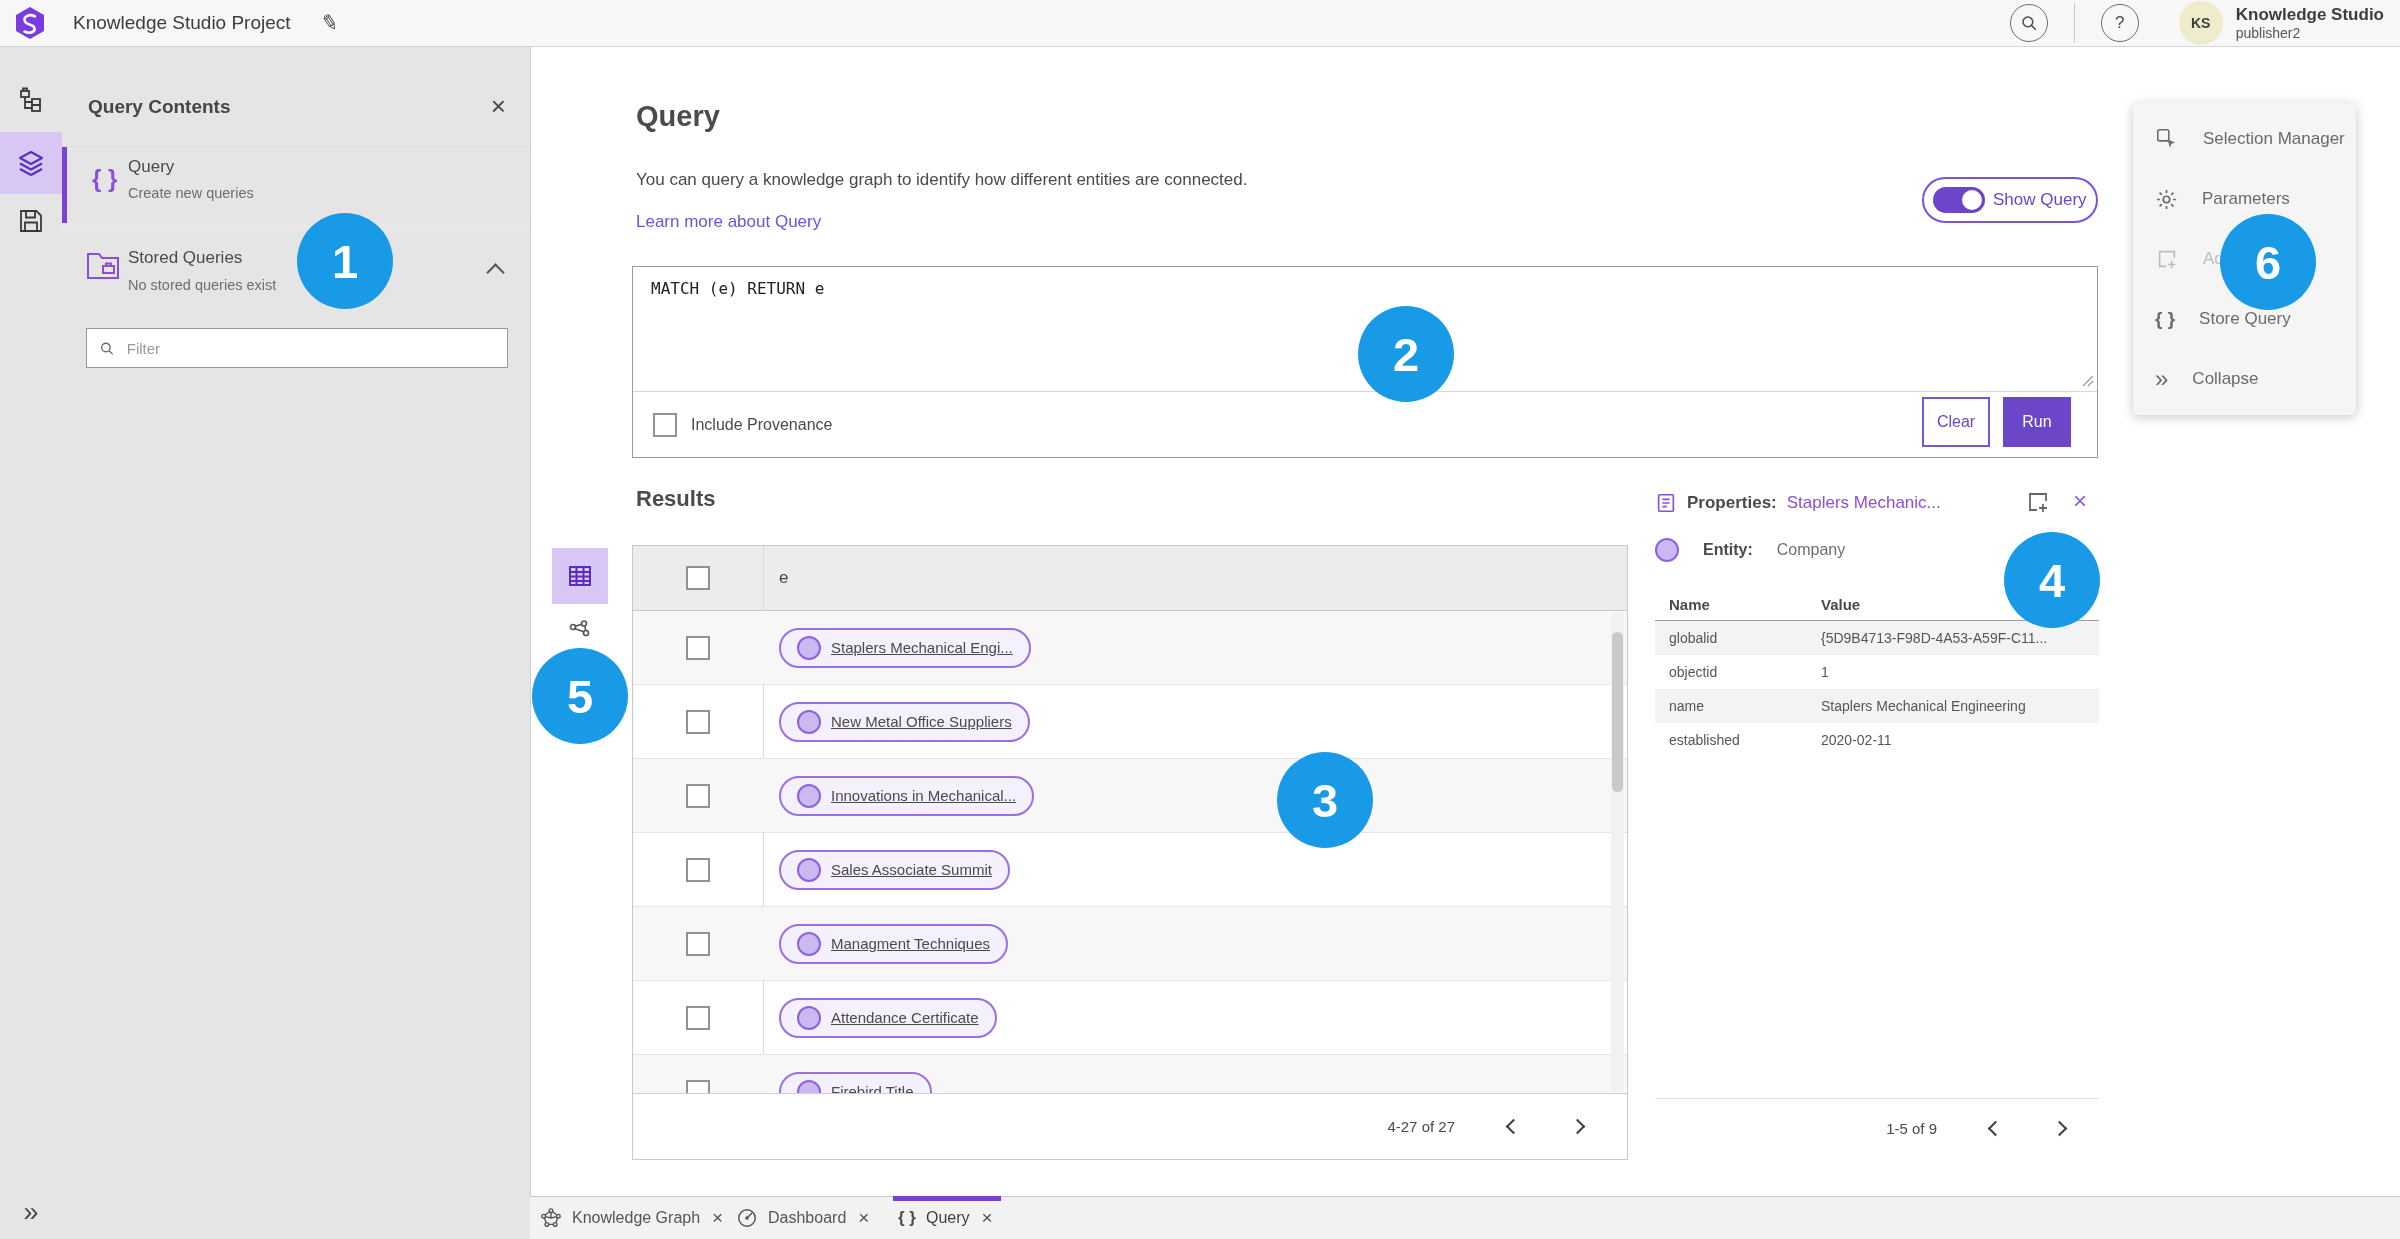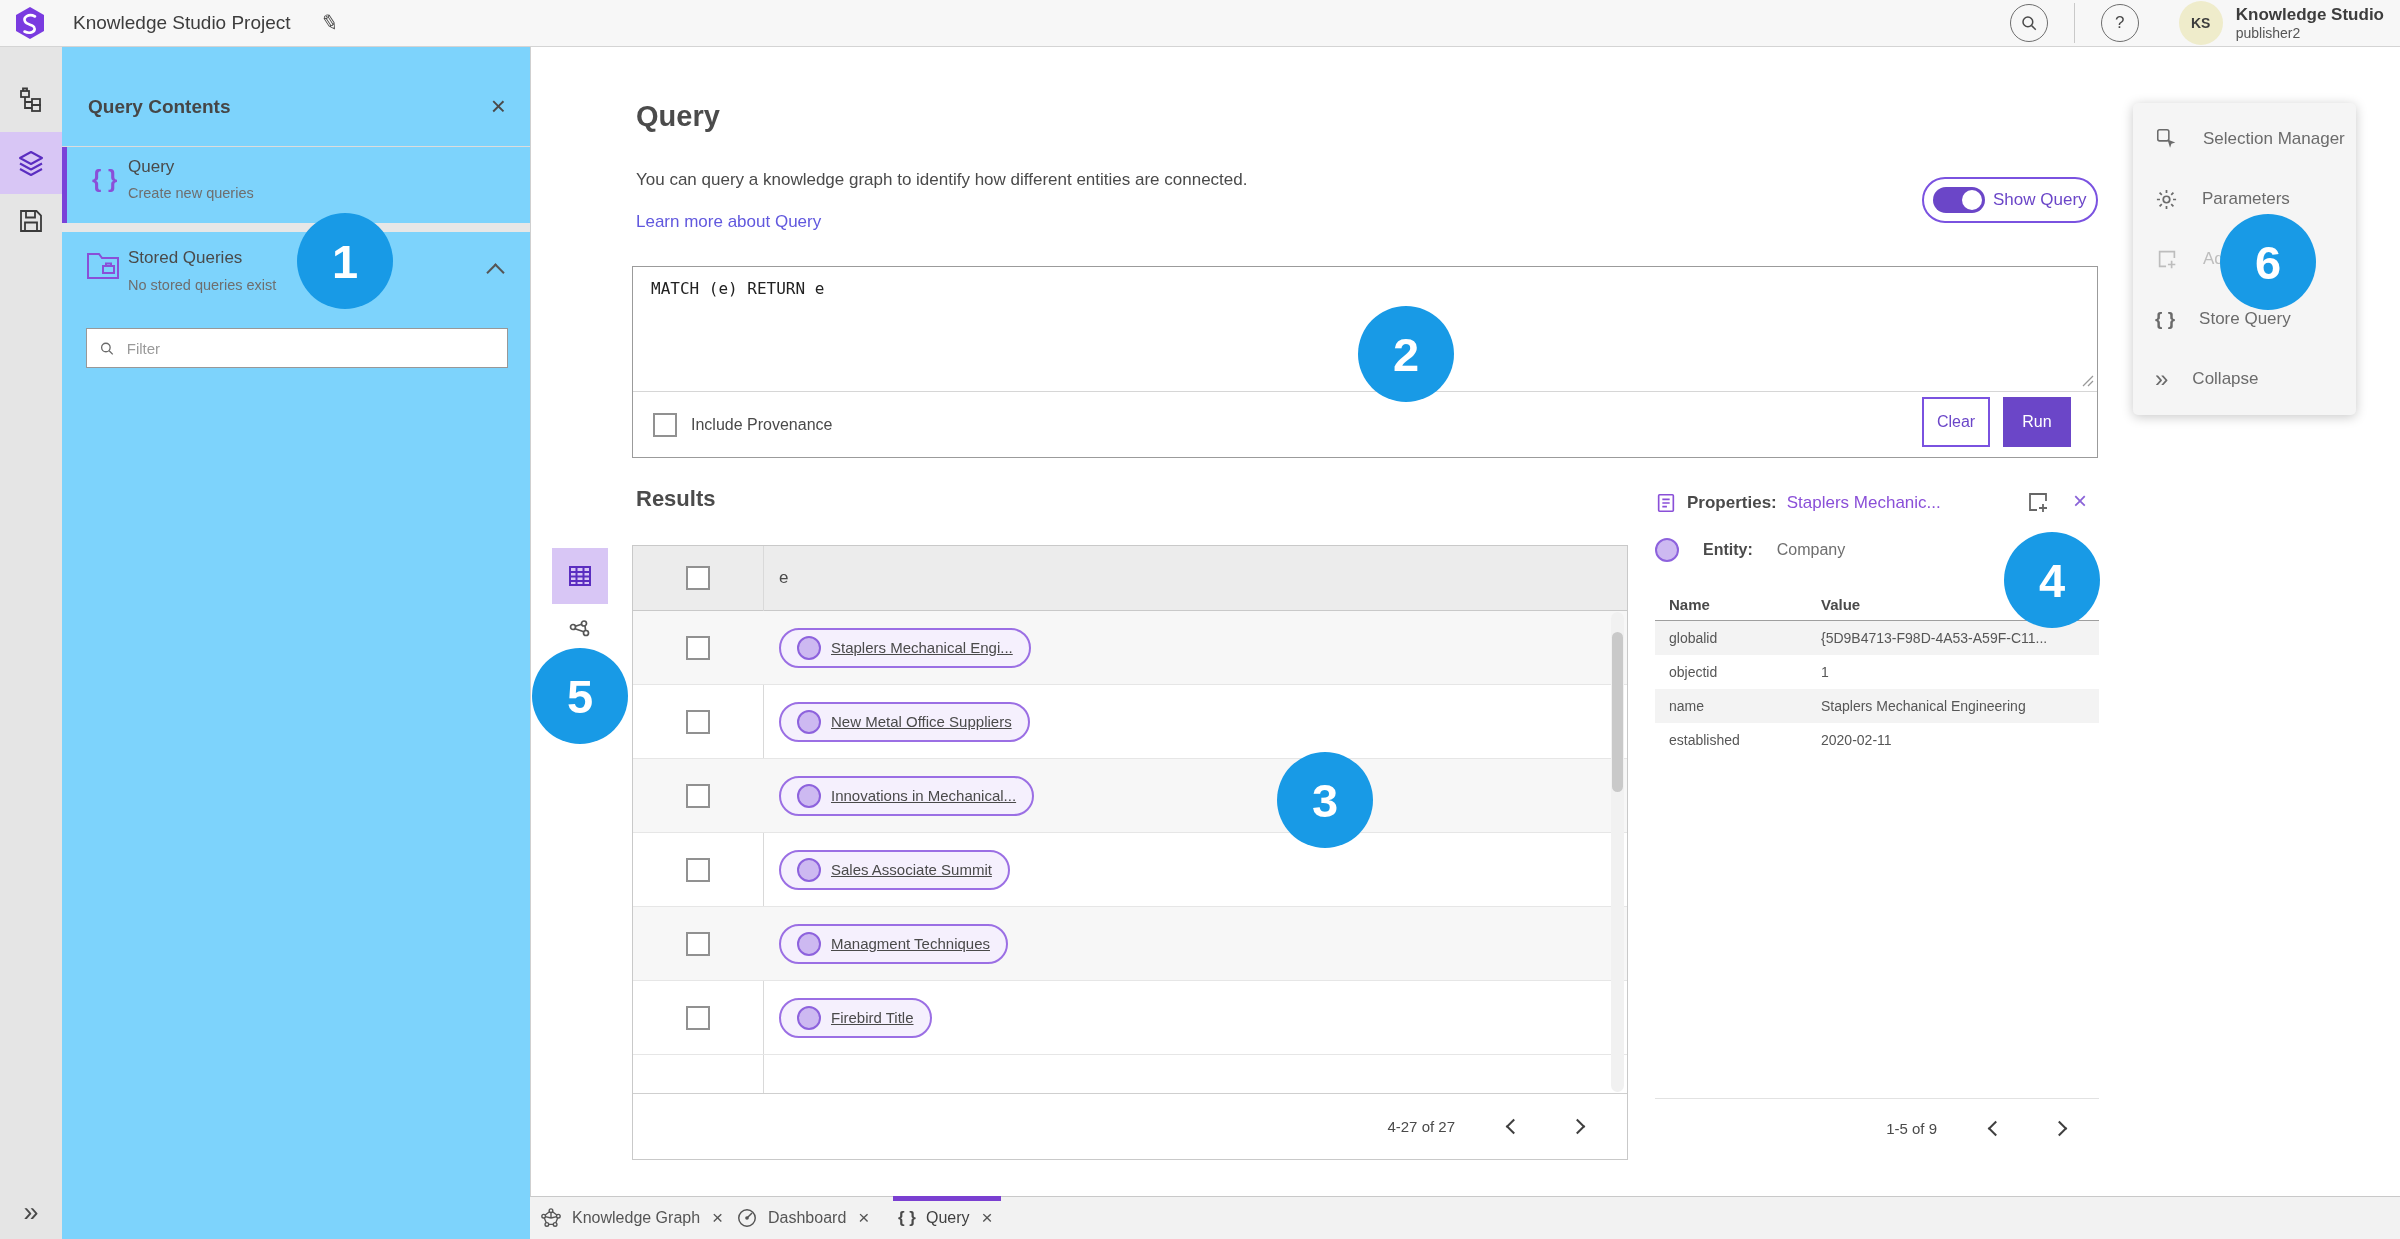--- a/index.html
+++ b/index.html
@@ -27,21 +27,21 @@
   
   #rail{position:absolute;left:0;top:46px;bottom:0;width:62px;background:#e5e5e5;border-right:1px solid #cfcfcf;}
   .rail-btn{position:absolute;left:0;width:62px;height:62px;border:none;background:transparent;
             display:flex;align-items:center;justify-content:center;padding:0;}
   .rail-btn.active{background:#d8c6f5;}
   #rail-b1{top:22px;} #rail-b2{top:86px;} #rail-b3{top:144px;}
   .rail-expand{position:absolute;left:0;bottom:10px;width:62px;border:none;background:none;
                font-size:27px;color:#4a4a4a;text-align:center;}
 
   
-  #contents{position:absolute;left:62px;top:46px;bottom:0;width:468px;background:#7dd3fc;border-right:1px solid #cfcfcf;}
+  #contents{position:absolute;left:62px;top:46px;bottom:0;width:468px;background:#e5e5e5;border-right:1px solid #cfcfcf;}
   .qc-title{position:absolute;left:26px;top:50px;font-size:19px;font-weight:600;color:#464646;}
   .qc-close{position:absolute;right:18px;top:44px;background:none;border:none;font-size:26px;color:#4a4a4a;}
   .qc-div1{position:absolute;left:0;right:0;top:100px;height:1px;background:#dcdcdc;}
   .qc-active-bar{position:absolute;left:0;top:101px;width:5px;height:76px;background:#7a42d8;}
   .qc-item{position:absolute;left:0;right:0;cursor:pointer;}
   #qc-item1{top:101px;height:76px;}
   #qc-item2{top:186px;height:90px;}
   .qc-band{position:absolute;left:0;right:0;top:177px;height:9px;background:#e7e7e7;}
   .qc-braces{position:absolute;left:30px;top:18px;font-size:24px;font-weight:bold;color:#8a4fd8;}
   .qc-label{position:absolute;left:66px;top:10px;font-size:17px;color:#4a4a4a;}
@@ -339,20 +339,29 @@
             <span class="pill-dot"></span>
             <span>Managment Techniques</span>
           </span>
       </div>
       <div class="rc-row">
         <div class="rc-cbcell">
             <span class="checkbox"></span>
           </div>
         <span class="pill">
             <span class="pill-dot"></span>
+            <span>Attendance Certificate</span>
+          </span>
+      </div>
+      <div class="rc-row">
+        <div class="rc-cbcell">
+            <span class="checkbox"></span>
+          </div>
+        <span class="pill">
+            <span class="pill-dot"></span>
             <span>Firebird Title</span>
           </span>
       </div>
     </div>
     <div class="rc-track">
         <span class="rc-thumb" style="position:absolute;top:20px;right:1px;"></span>
       </div>
     <div class="rc-pager pager">
       <span>4-27 of 27</span>
       <button class="chev-btn chev-l"></button>

